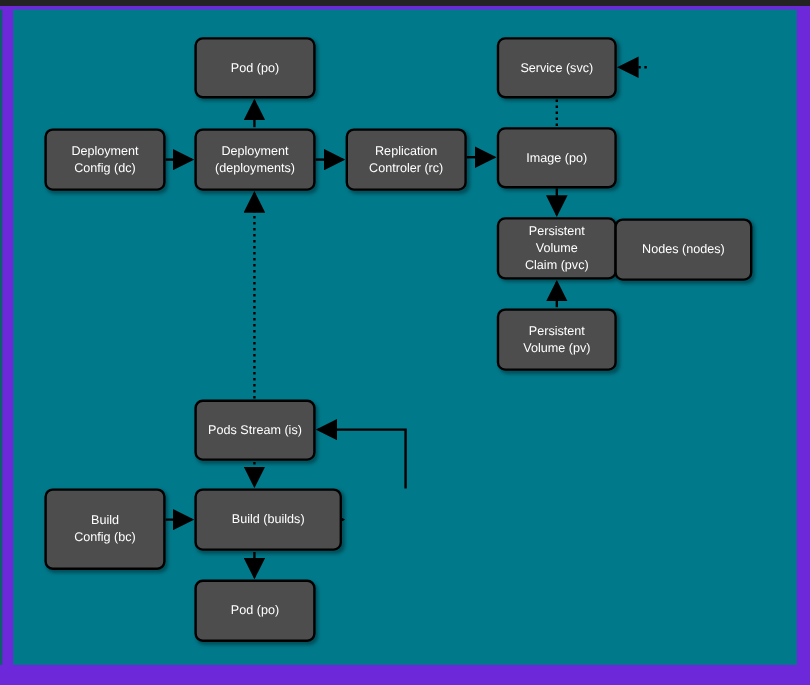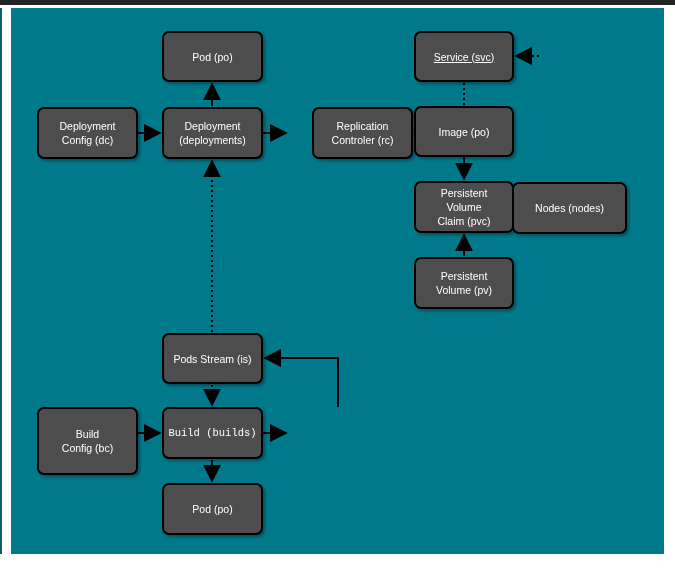--- a/index.html
+++ b/index.html
@@ -1,19 +1,19 @@
 <!DOCTYPE html>
 <html><head>
 <meta charset="utf-8">
 <style>
   html,body{margin:0;padding:0;background:#000;}
   .stage{
     position:relative;
     width:675px;height:571px;
-    background:#ffffff;
+    background:#6d28d9;
     overflow:hidden;
     font-family:"Liberation Sans", sans-serif;
   }
   .top-strip{
     position:absolute;left:0;top:0;width:675px;height:5px;
     background:#232323;
   }
   .page-edge{
     position:absolute;left:0;top:8px;width:2px;height:546px;
     background:#0e5f6b;
@@ -36,32 +36,32 @@
     border-radius:7px;
     color:#fff;
     font-size:10.5px;
     line-height:14px;
     display:flex;align-items:center;justify-content:center;
     text-align:center;
     white-space:pre-line;
     box-shadow:2px 2px 3px rgba(0,0,0,0.35);
   }
   .n0 {left:162px;top:31px; width:101px;height:51px;}
-  .n1 {left:414px;top:31px; width:100px;height:51px;text-decoration:underline;}
+  .n1 {left:414px;top:31px; width:100px;height:51px;}
   .n2 {left:539px;top:31px; width:100px;height:51px;}
   .n3 {left:37px; top:107px;width:101px;height:52px;}
   .n4 {left:162px;top:107px;width:101px;height:52px;}
-  .n5 {left:288px;top:107px;width:101px;height:52px;margin-left:24px;}
+  .n5 {left:288px;top:107px;width:101px;height:52px;}
   .n6 {left:414px;top:106px;width:100px;height:51px;}
   .n7 {left:414px;top:181px;width:100px;height:52px;}
   .n8 {left:512px;top:182px;width:115px; height:52px;}
   .n9 {left:414px;top:257px;width:100px;height:52px;}
   .n10{left:162px;top:333px;width:101px;height:51px;}
   .n11{left:37px; top:407px;width:101px;height:68px;}
-  .n12{left:162px;top:407px;width:101px;height:52px;font-family:Liberation Mono, monospace;}
+  .n12{left:162px;top:407px;width:123px;height:52px;}
   .n13{left:288px;top:408px;width:101px;height:50px;}
   .n14{left:162px;top:483px;width:101px;height:52px;}
 </style>
 </head>
 <body>
 
 <div class="stage">
   <div class="top-strip"></div>
   <div class="canvas"></div>
   <div class="page-edge"></div>

